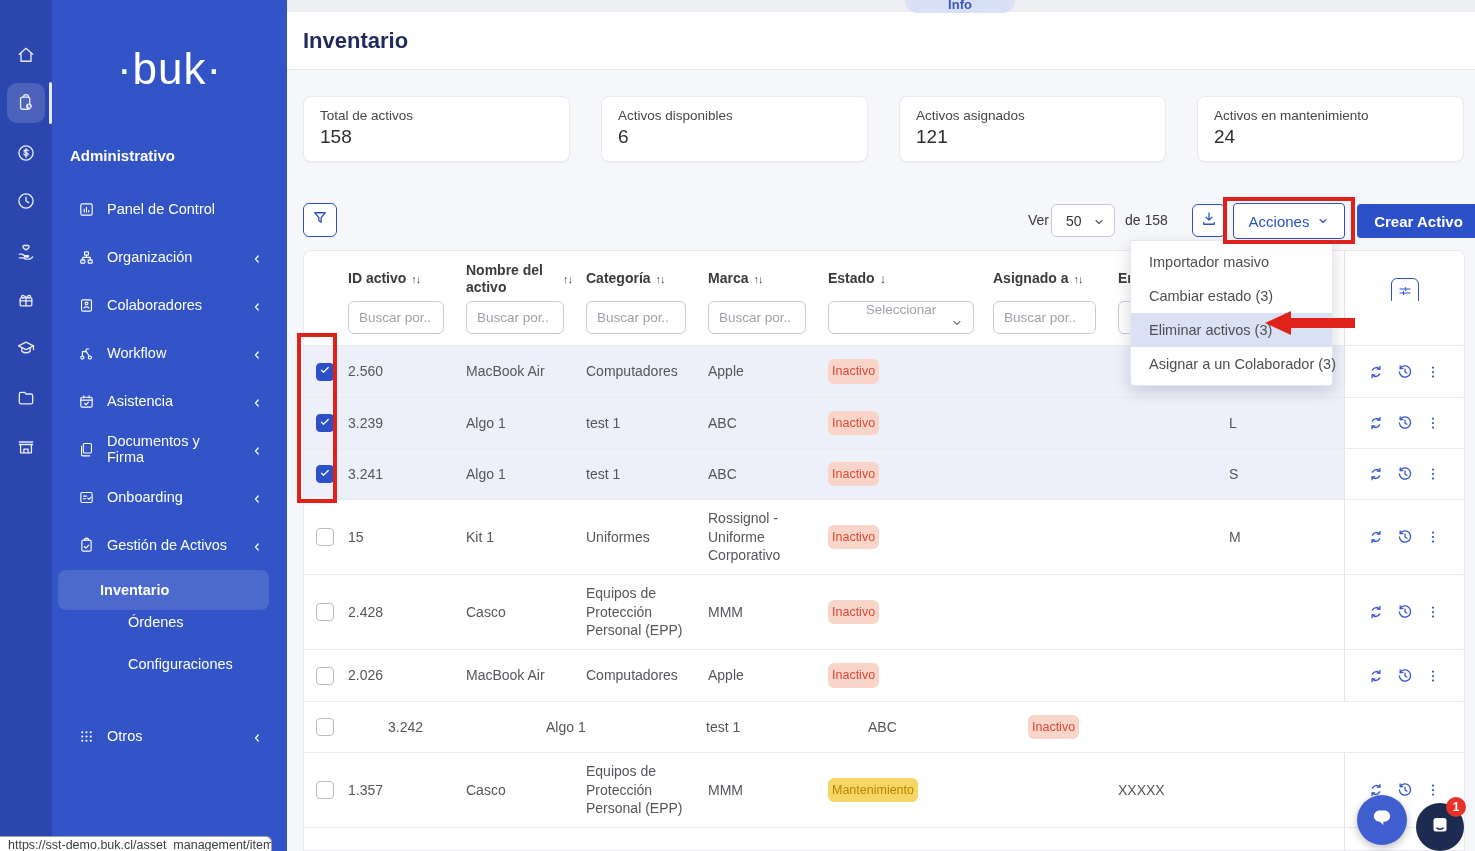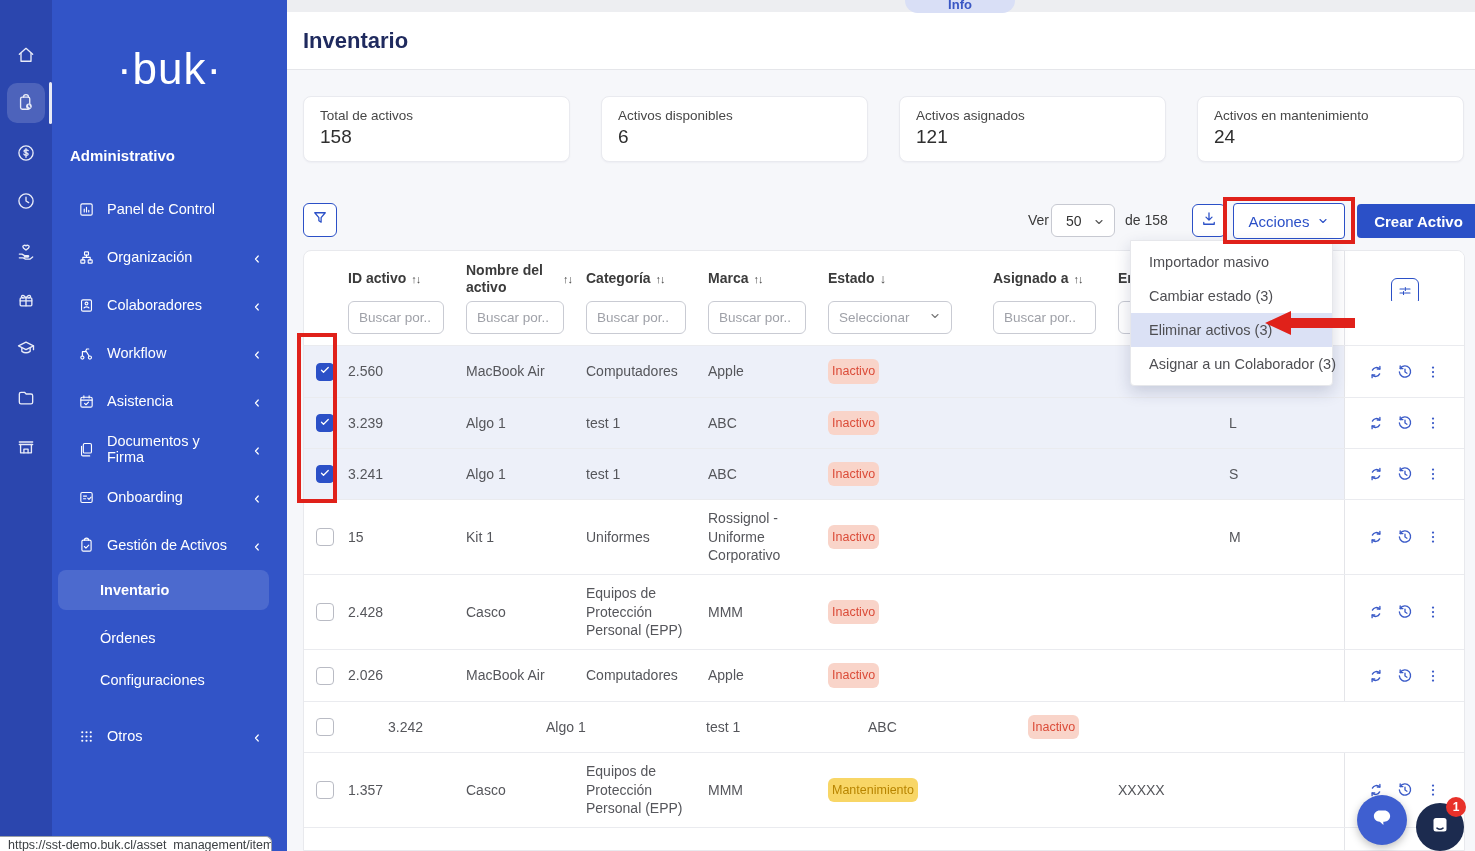--- a/index.html
+++ b/index.html
@@ -16,21 +16,21 @@
   .panel { position:absolute; left:52px; top:0; width:235px; height:100%; background:#3254C7; color:#fff; z-index:10; }
   .logo { position:absolute; top:44px; left:0; width:100%; text-align:center; font-size:44px; font-weight:500; letter-spacing:1px; color:#fff; }
   .section-label { position:absolute; left:18px; top:147px; font-size:15px; font-weight:bold; }
   .menu { position:absolute; top:185px; left:0; right:0; }
   .menu-item { height:48px; display:flex; align-items:center; padding-left:26px; gap:12px; cursor:pointer; }
   .menu-item .label { font-size:14.5px; }
   .side-ico { width:17px; height:17px; color:#fff; flex:0 0 17px; }
   .chev { margin-left:auto; margin-right:24px; width:12px; height:12px; color:#fff; }
   .chev svg { width:12px; height:12px; fill:none; stroke:currentColor; stroke-width:2.4; stroke-linecap:round; stroke-linejoin:round; }
   .sub-pill { position:absolute; top:570px; left:6px; width:211px; height:40px; border-radius:8px; background:rgba(255,255,255,.13); display:flex; align-items:center; padding-left:42px; font-size:14.5px; font-weight:bold; cursor:pointer; }
-  .sub-item { position:absolute; left:0; width:100%; height:48px; display:flex; align-items:center; padding-left:48px; font-size:14.5px; cursor:pointer; }
+  .sub-item { position:absolute; left:0; width:100%; height:48px; display:flex; align-items:flex-start; padding-left:76px; font-size:14.5px; cursor:pointer; }
 
   
   .main { position:absolute; left:287px; top:0; right:0; bottom:0; background:#F6F7FA; }
   .top-strip { position:absolute; left:0; right:0; top:0; height:12px; background:#EDEEF1; }
   .info-pill { position:absolute; left:618px; top:-12px; width:110px; height:25px; border-radius:13px; background:#D9DFF6; color:#3A57C4; font-size:13px; font-weight:bold; text-align:center; line-height:34px; z-index:6; }
   .page-header { position:absolute; left:0; right:0; top:12px; height:58px; background:#fff; border-bottom:1px solid #E5E6EA; }
   .page-title { position:absolute; left:16px; top:0; line-height:57px; font-size:22px; font-weight:bold; color:#1F2A5E; }
 
   .stats { position:absolute; left:16px; top:96px; display:flex; gap:31px;justify-content:flex-end; }
   .stat-card { width:267px; height:66px; background:#fff; border:1px solid #E9EAEF; border-radius:8px; padding:11px 16px; box-shadow:0 1px 2px rgba(20,30,70,.04); }
@@ -373,21 +373,21 @@
         <div class="filter-cell">
           <input class="f-input" placeholder="Buscar por.." style="width: 98px;">
         </div>
         <div class="filter-cell">
           <input class="f-input" placeholder="Buscar por.." style="width: 100px;">
         </div>
         <div class="filter-cell">
           <input class="f-input" placeholder="Buscar por.." style="width: 98px;">
         </div>
         <div class="filter-cell">
-          <div class="f-select" style="width: 124px;">
+          <div class="f-select" style="width: 146px; flex-direction: column;">
             <span>Seleccionar</span>
             <span class="car"><svg viewBox="0 0 24 24">
                 <path d="m6 9 6 6 6-6"></path>
               </svg></span>
           </div>
         </div>
         <div class="filter-cell">
           <input class="f-input" placeholder="Buscar por.." style="width: 103px;">
         </div>
         <div class="filter-cell">

